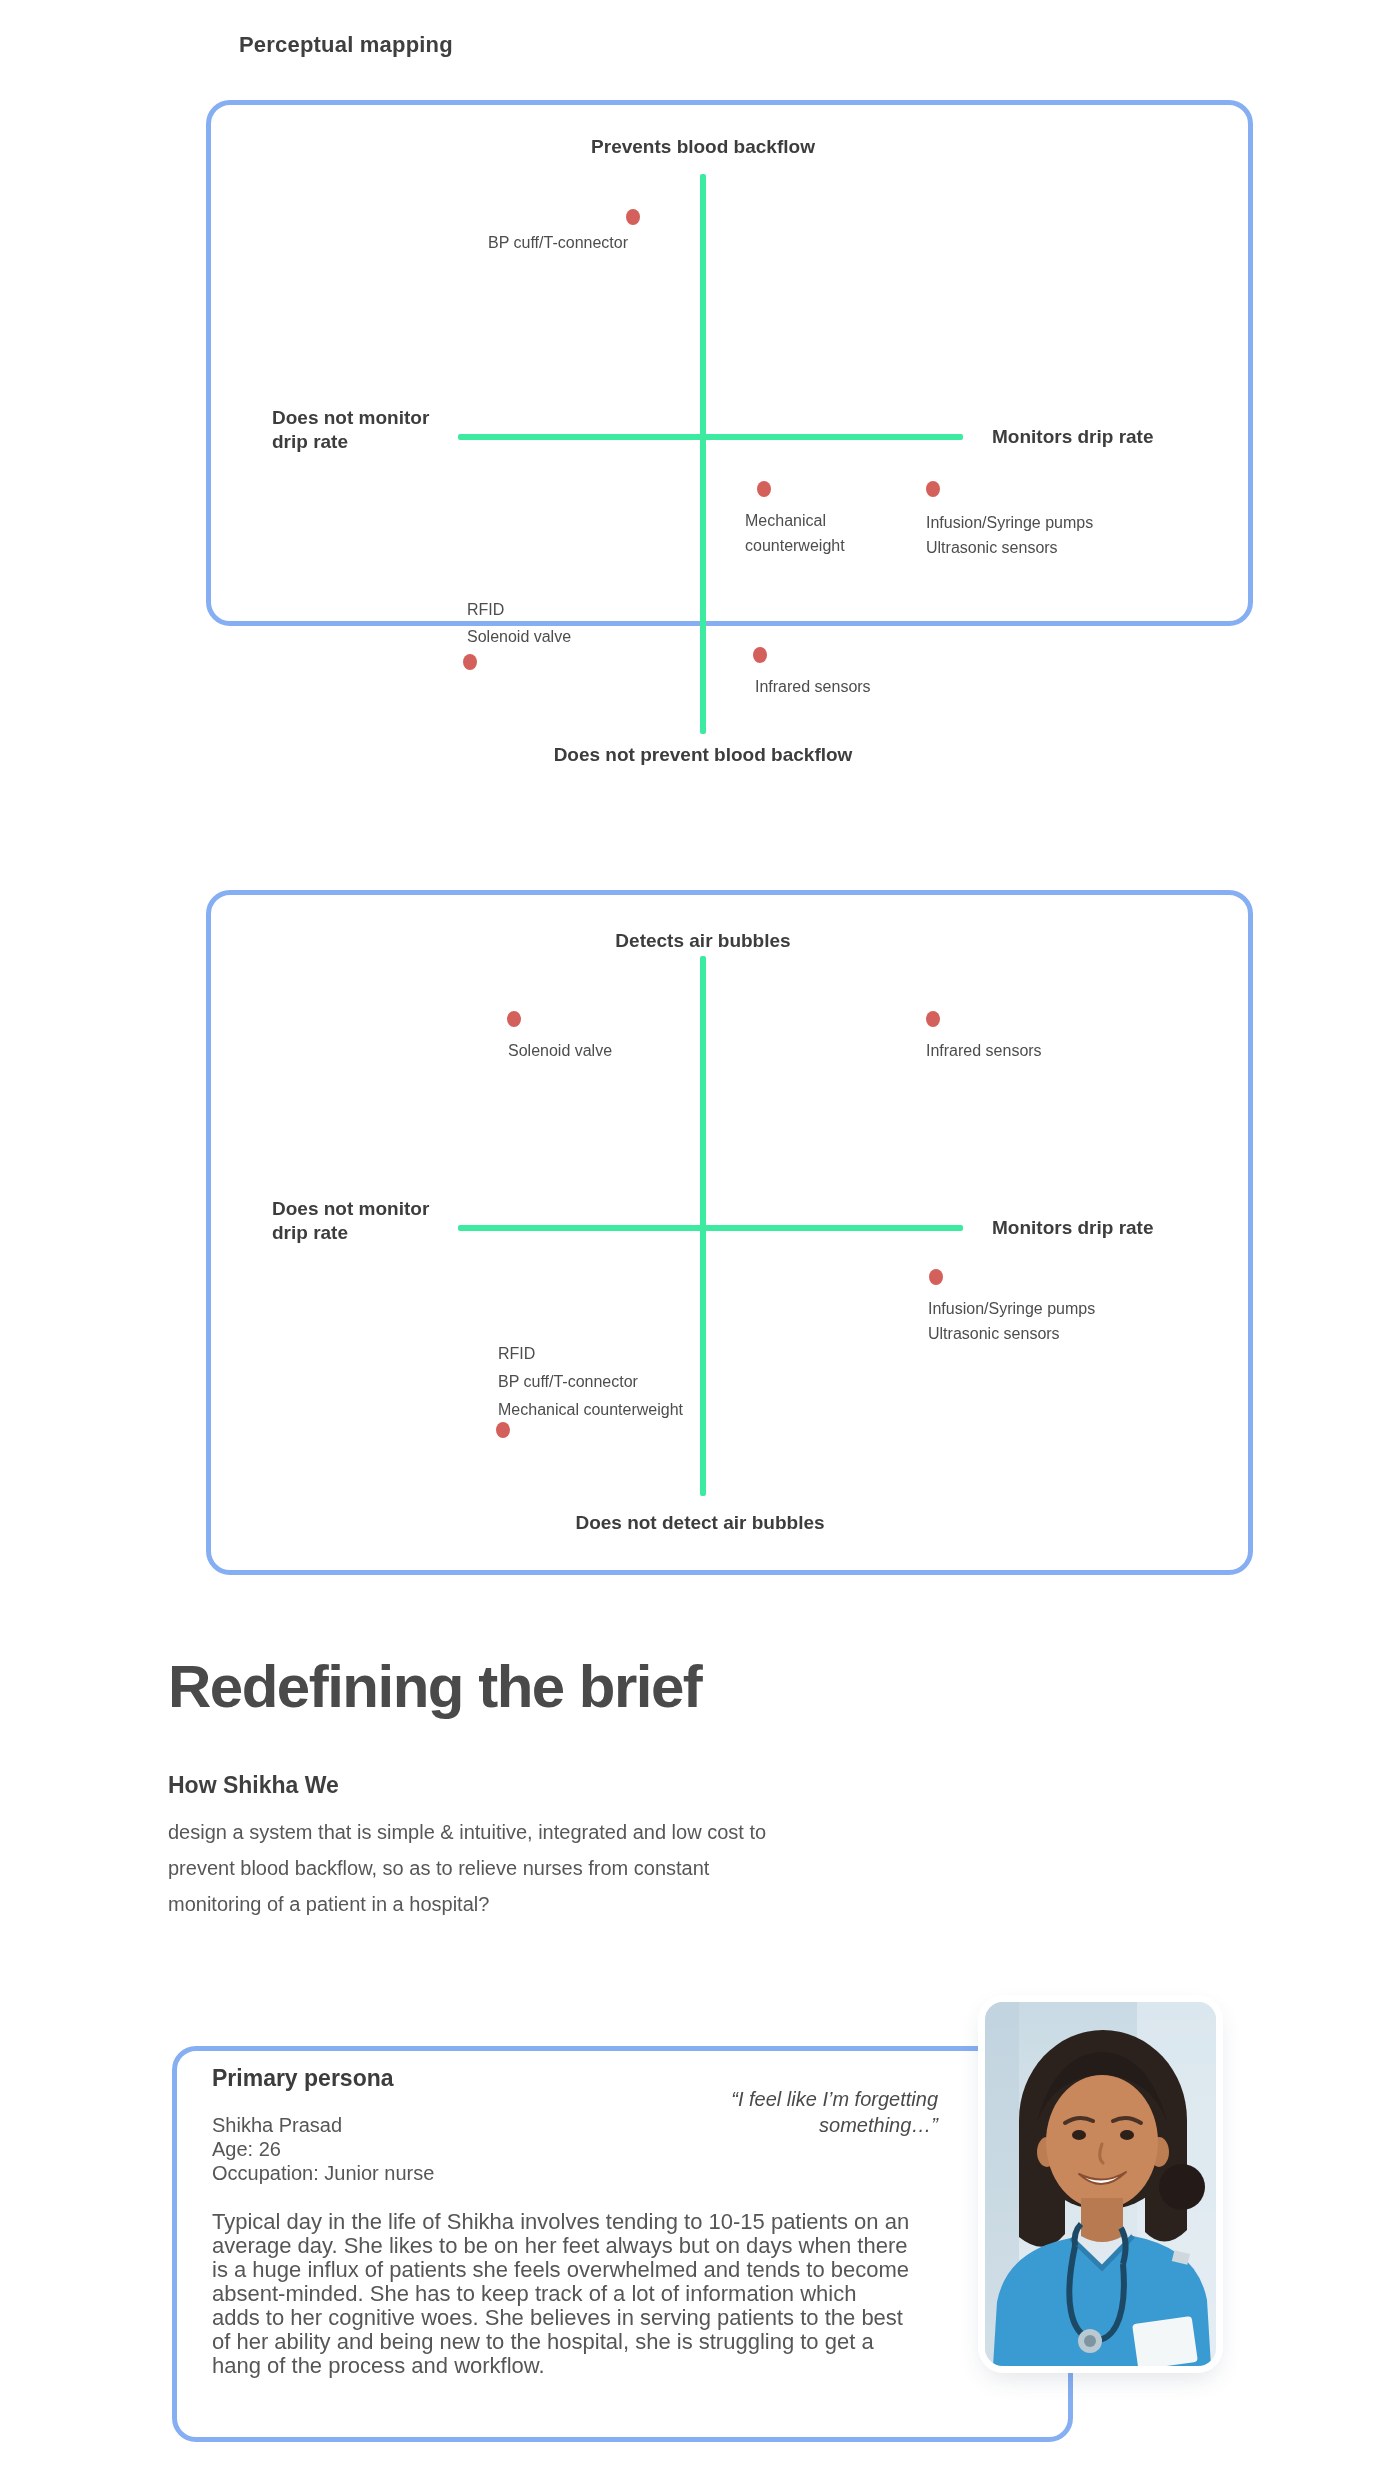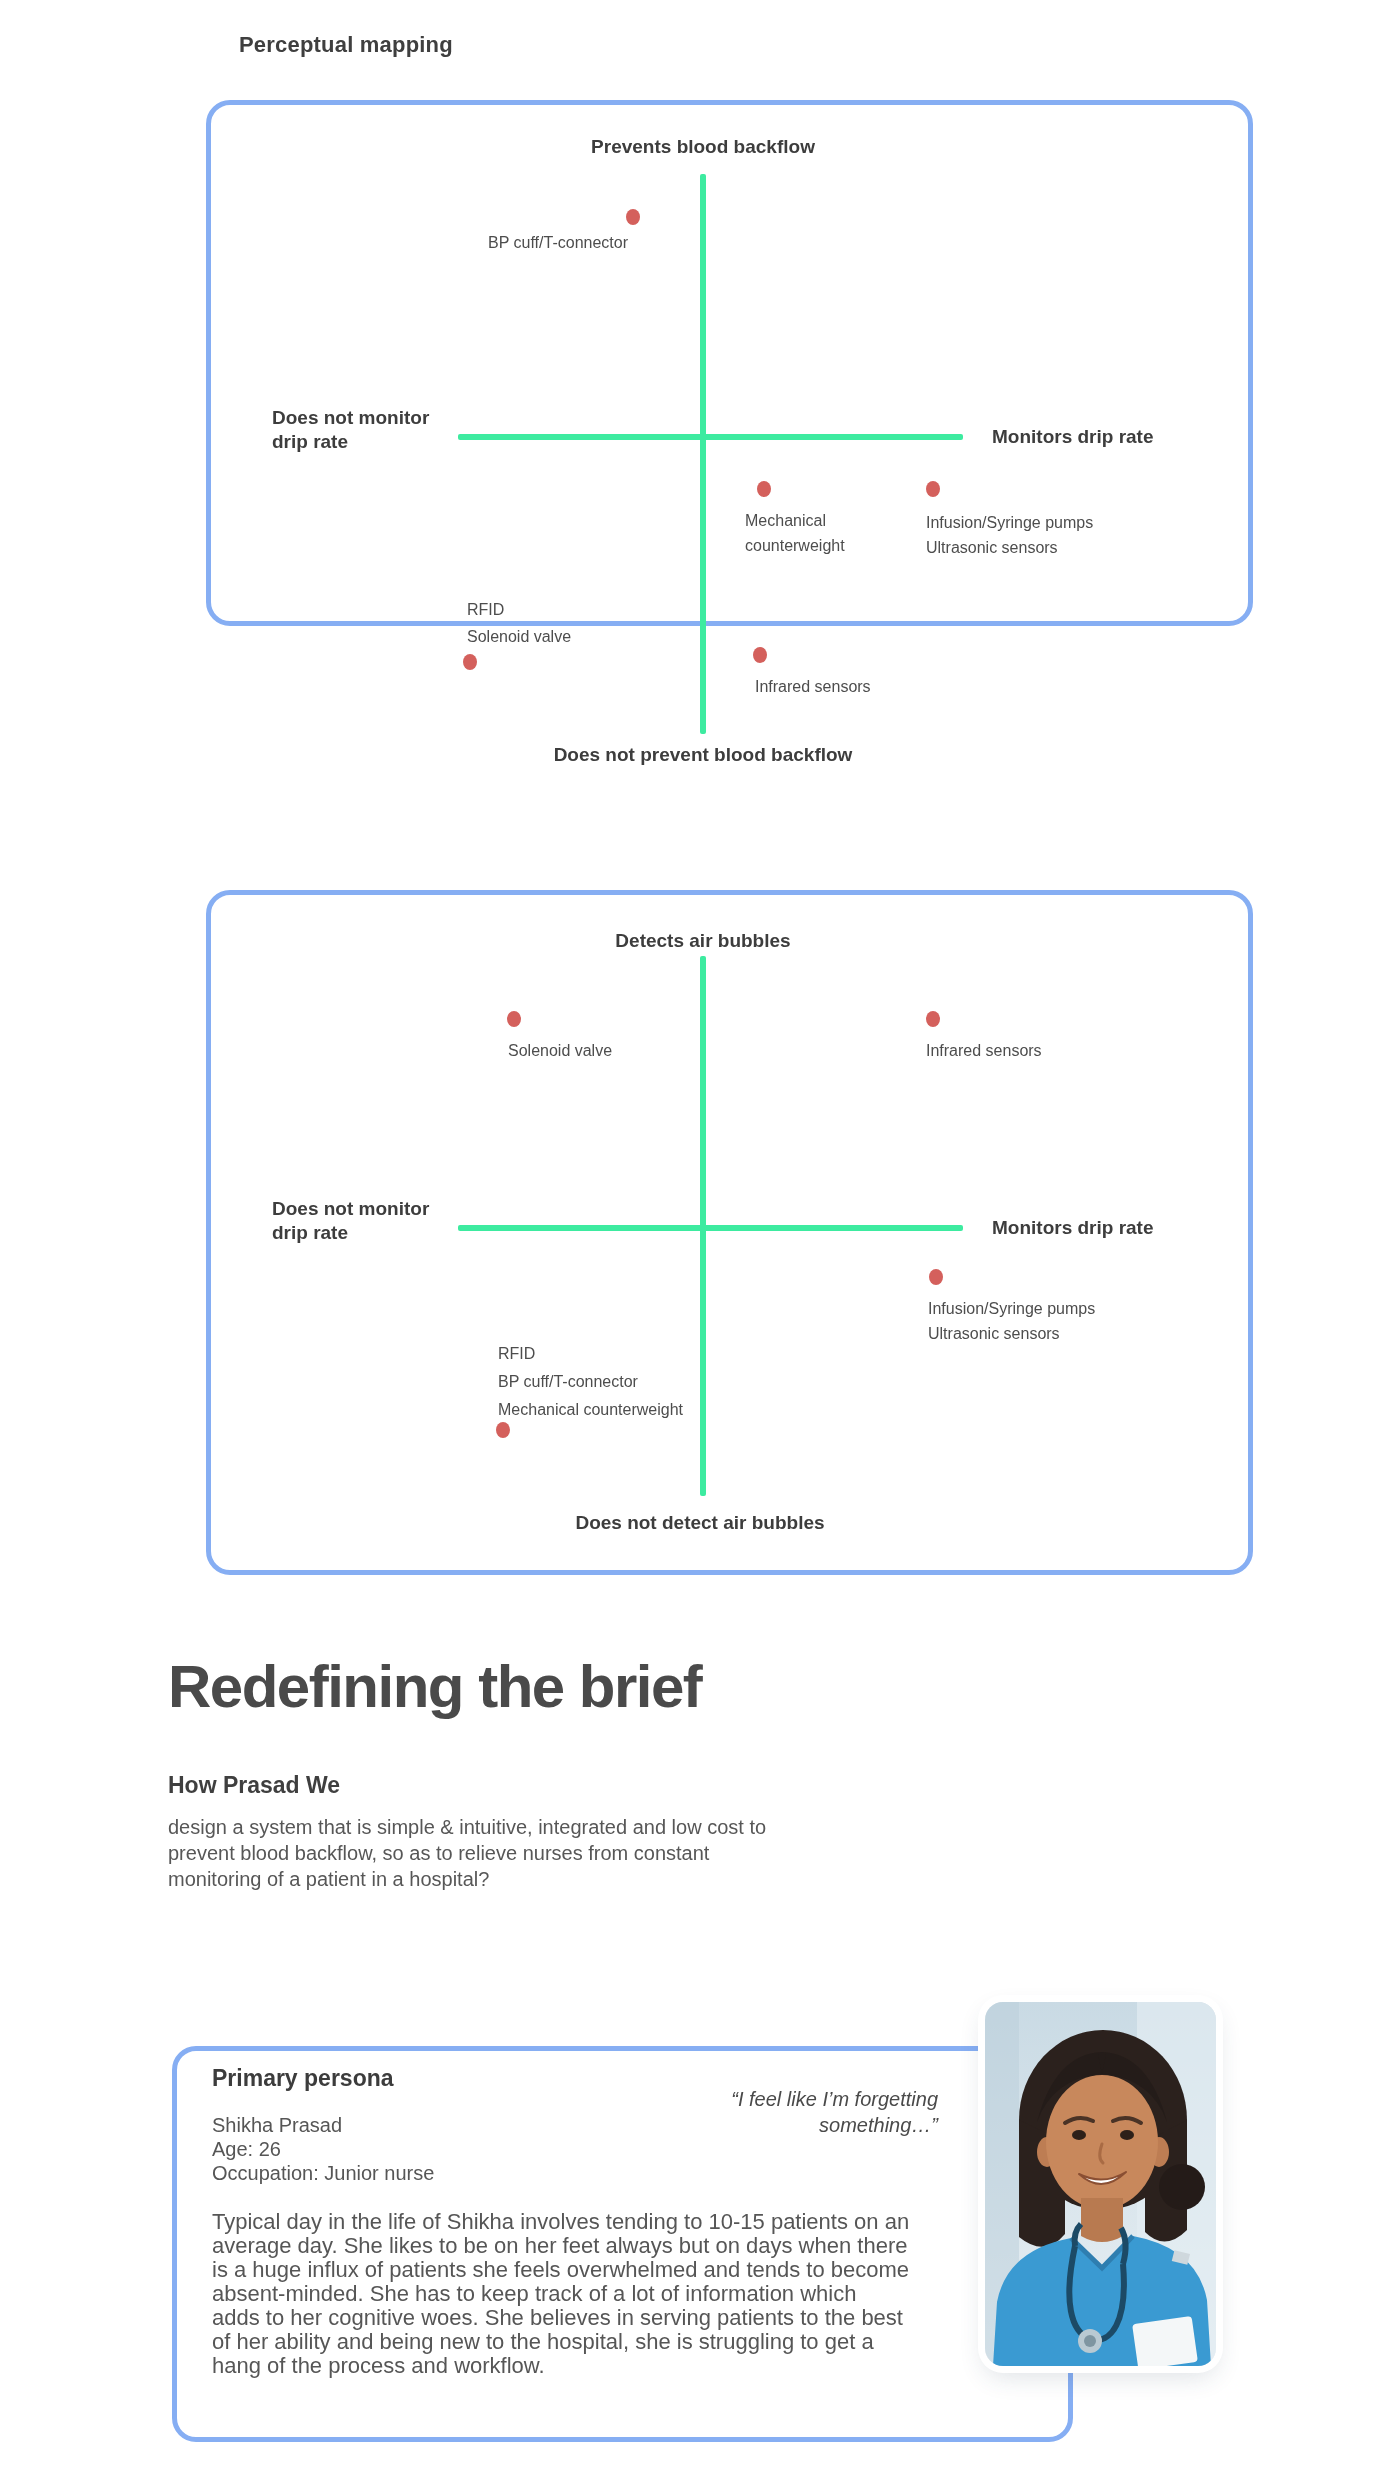--- a/index.html
+++ b/index.html
@@ -6,21 +6,21 @@
   #canvas{position:relative;width:1400px;height:2469px;background:#fff;overflow:hidden;
           font-family:"Liberation Sans",sans-serif;color:#4a4a4a;}
 
   .small-header{position:absolute;left:239px;top:32px;margin:0;font-size:22px;font-weight:bold;
                 color:#3f3f3f;letter-spacing:.2px;}
   .big-heading{position:absolute;margin:0;font-size:60px;font-weight:bold;color:#4a4a4a;letter-spacing:-1.5px;}
   #brief-title{left:168px;top:1652px;}
   #personas-title{left:168px;top:1948px;}
   .sub-heading{position:absolute;left:168px;top:1772px;margin:0;font-size:23px;font-weight:bold;color:#3f3f3f;}
   .prelines{white-space:pre-line;}
-  #hmw-body{position:absolute;left:168px;top:1814px;margin:0;font-size:20px;line-height:26px;color:#575757;width:640px;}
+  #hmw-body{position:absolute;left:168px;top:1814px;margin:0;font-size:20px;line-height:36px;color:#575757;width:640px;}
 
   
   .chart-card{position:absolute;border:5px solid #86AEF3;border-radius:24px;box-sizing:border-box;background:#fff;}
   .axis-title{position:absolute;font-size:19px;font-weight:bold;color:#3d3d3d;white-space:nowrap;transform:translateX(-50%);}
   .axis-side{position:absolute;font-size:19px;font-weight:bold;color:#3d3d3d;white-space:pre-line;line-height:24px;}
   .vline,.hline{position:absolute;background:#3DEBA0;border-radius:2px;}
   .dot{position:absolute;width:14px;height:16px;border-radius:50%;background:#D4605C;}
   .pt-label{position:absolute;font-size:16px;color:#4d4d4d;white-space:pre-line;}
   .pt-label.right{transform:translateX(-100%);text-align:right;}
 
@@ -84,21 +84,21 @@
 Ultrasonic sensors</div>
         <div class="dot" style="left: 285px; top: 527px;"></div>
         <div class="pt-label" style="left: 287px; top: 445px; line-height: 28px;">RFID
 BP cuff/T-connector
 Mechanical counterweight</div>
       </div>
     </div>
 
   <h2 class="big-heading" id="brief-title">Redefining the brief</h2>
 
-  <h3 class="sub-heading">How Prasad We</h3>
+  <h3 class="sub-heading">How Shikha We</h3>
 
   <p class="prelines" id="hmw-body">design a system that is simple &amp; intuitive, integrated and low cost to
 prevent blood backflow, so as to relieve nurses from constant
 monitoring of a patient in a hospital?</p>
 
 
   <div class="persona-card">
     <div class="persona-label">Primary persona</div>
     <div class="persona-quote prelines">“I feel like I’m forgetting
 something…”</div>

